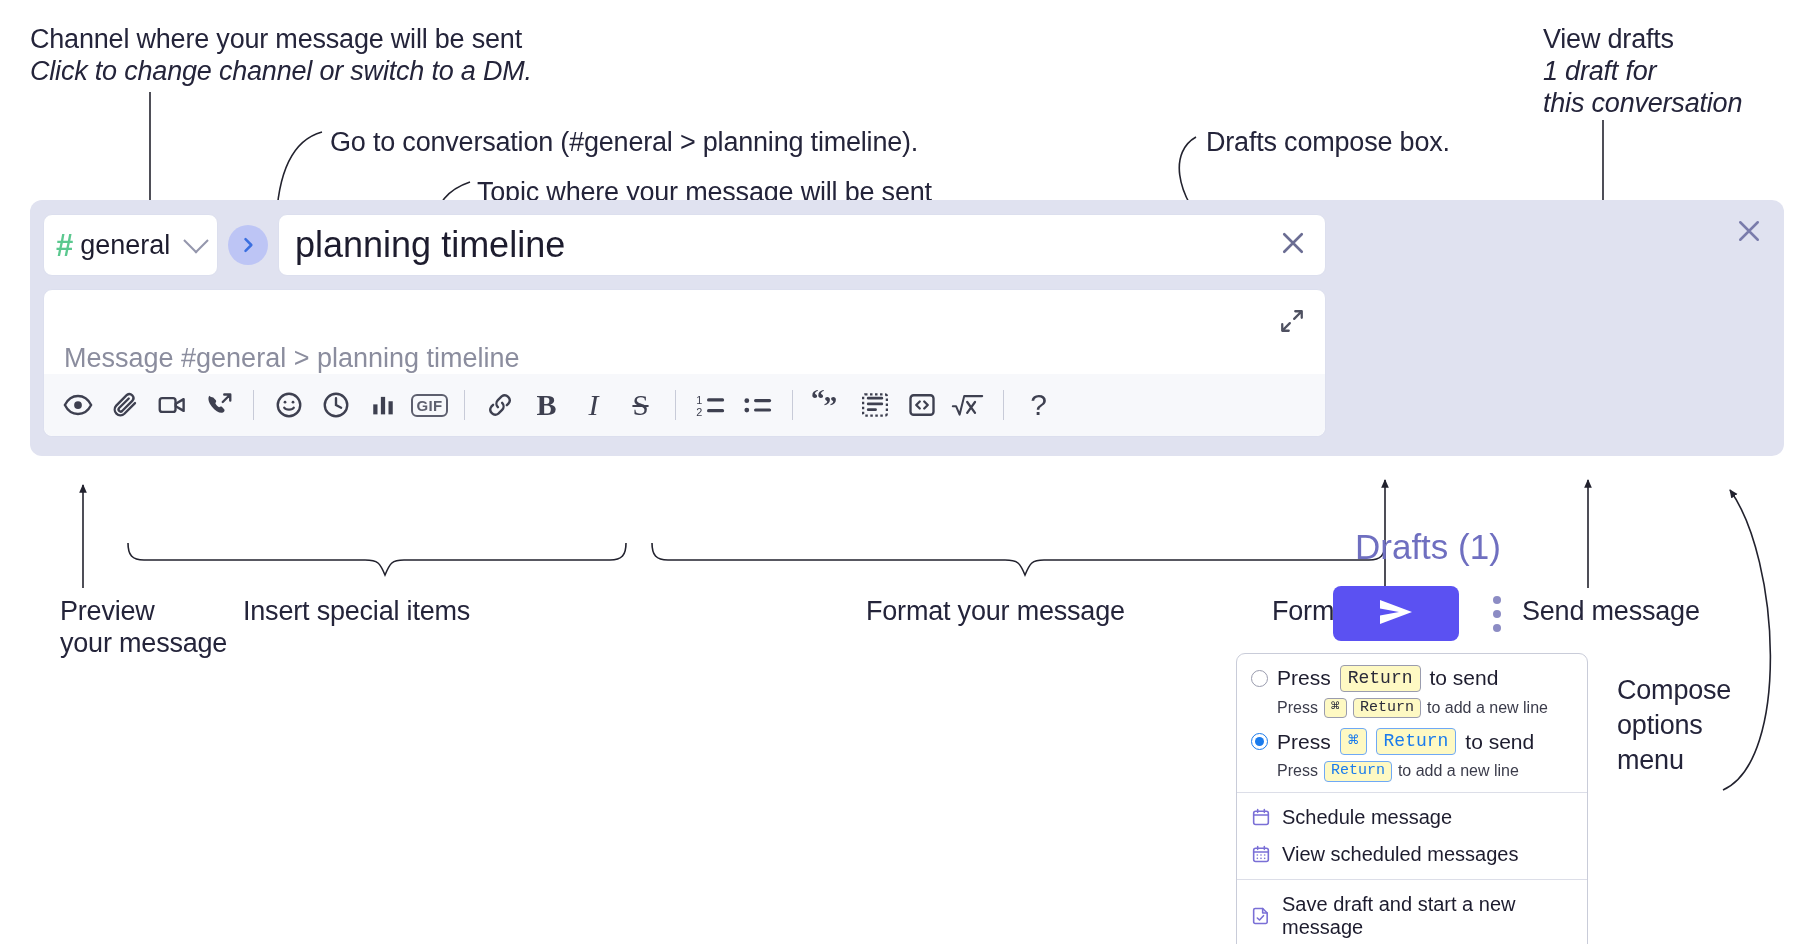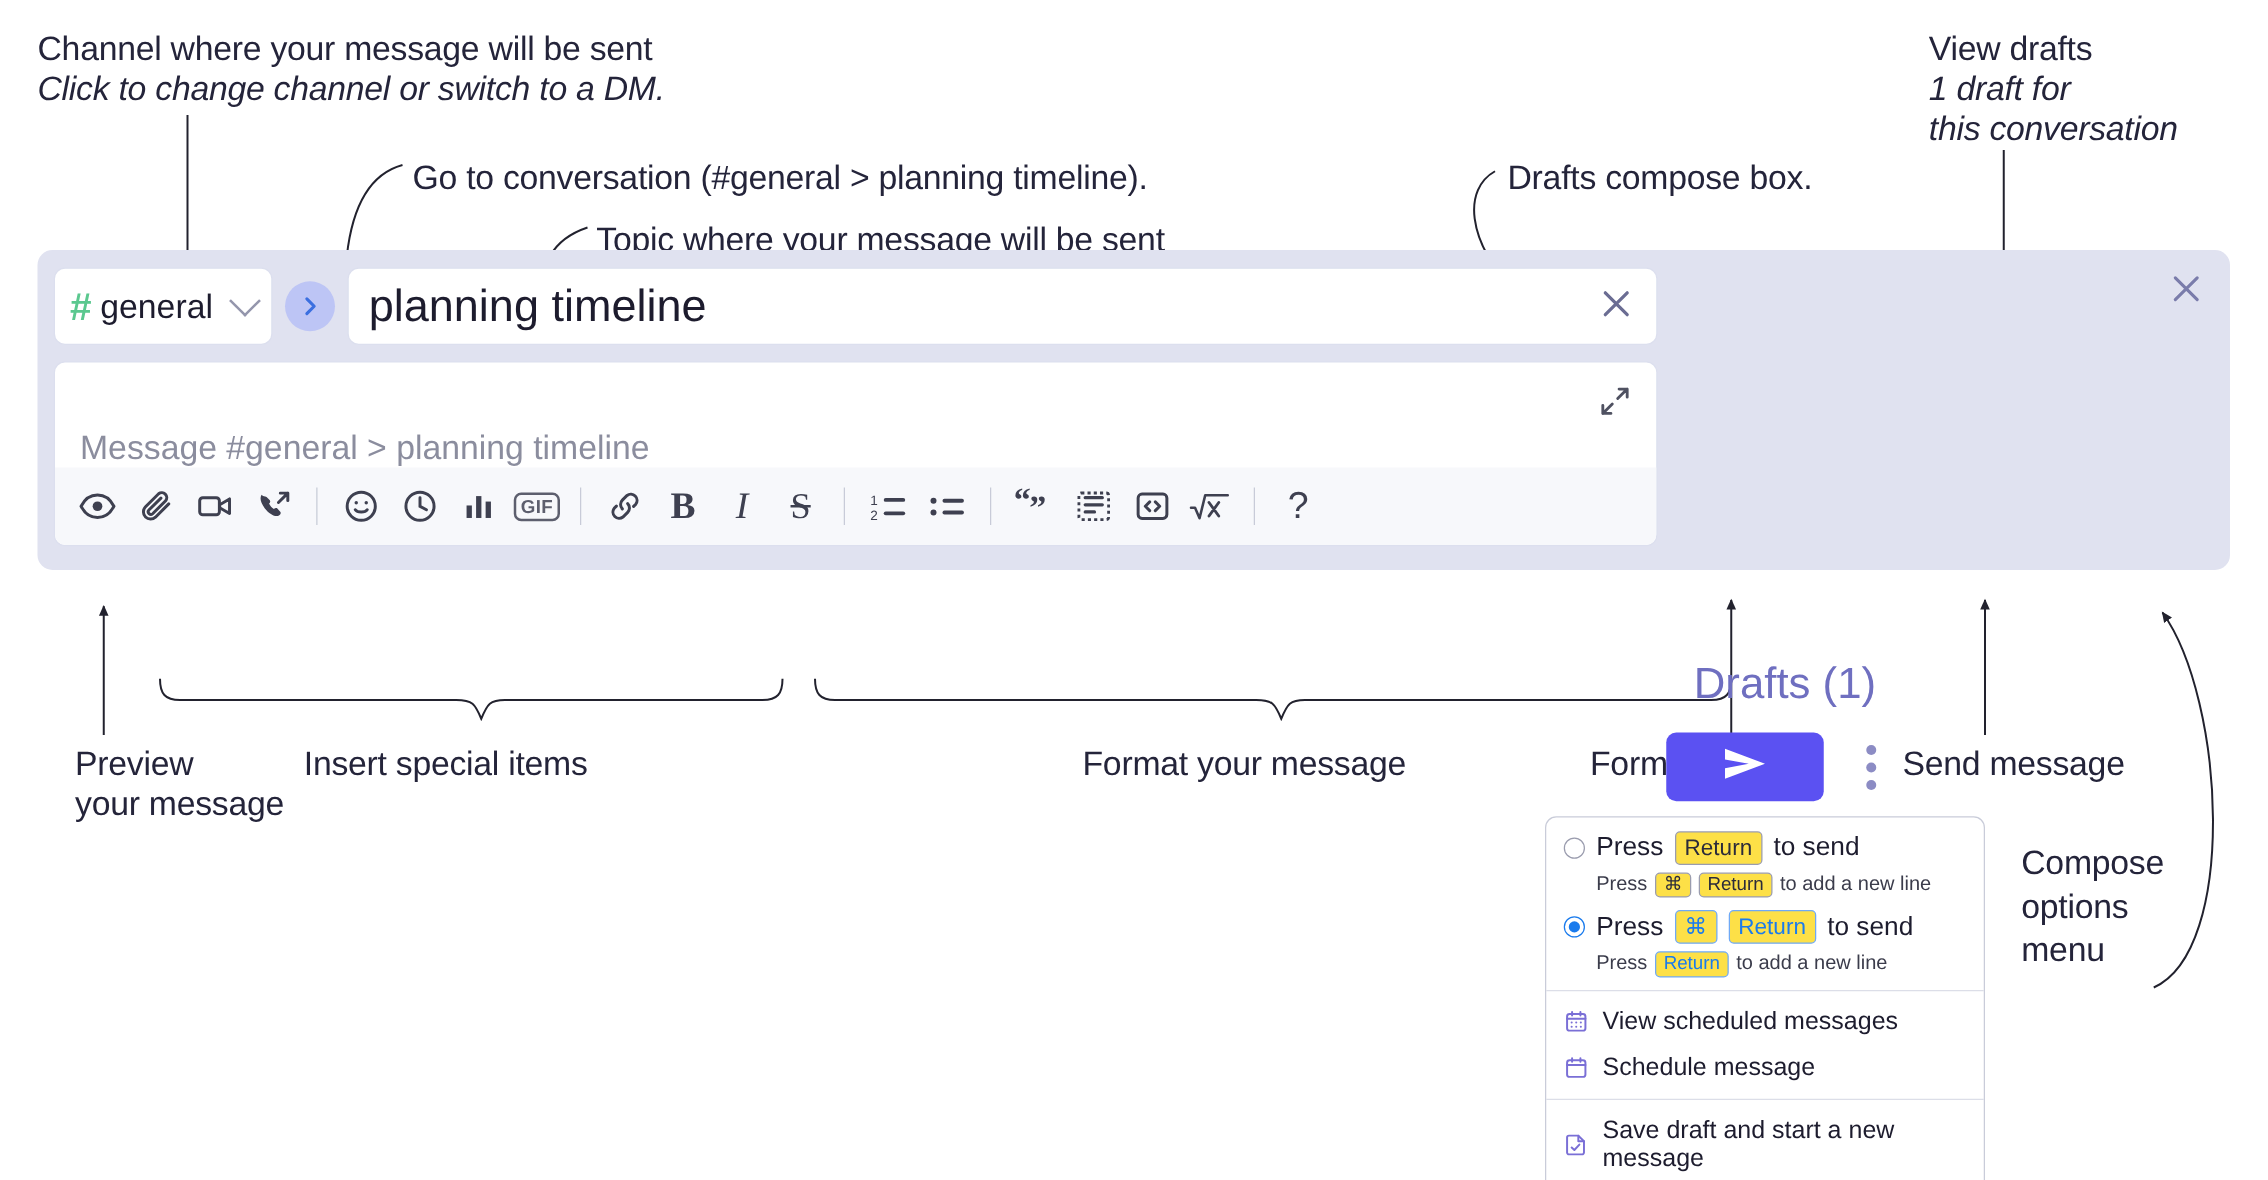--- a/index.html
+++ b/index.html
@@ -159,21 +159,21 @@
   .radio-row{display:flex;align-items:center;gap:9px;}
   .radio{
     width:17px;height:17px;border-radius:50%;
     border:1.8px solid #9a9cae;box-sizing:border-box;flex:none;
     display:flex;align-items:center;justify-content:center;
   }
   .radio.on{border-color:#1a7bed;}
   .radio.on::after{content:"";width:9px;height:9px;border-radius:50%;background:#1a7bed;}
   .key{
     display:inline-block;border:1.4px solid #9a9cae;border-radius:4px;
-    padding:1px 7px;font-size:18px;line-height:1.25;color:#2b2b3a;background:#fde047;
+    padding:1px 7px;font-size:18px;line-height:1.25;color:#2b2b3a;background:#fef9c3;font-family:Liberation Mono, monospace;
   }
   .key.blue{border-color:#6fa9f5;color:#1a7bed;}
   .sub-row{display:flex;align-items:center;gap:6px;margin:6px 0 0 26px;font-size:16px;color:#3b3c4b;}
   .sub-row .key{font-size:15px;padding:0px 6px;}
   .radio-row .lbl{font-size:21px;}
   .menu-div{height:1px;background:#dcdee8;}
   .menu-item{
     display:flex;align-items:center;gap:11px;
     padding:7px 14px;cursor:pointer;font-size:20px;
   }
@@ -544,49 +544,49 @@
         <span>Press</span>
         <span class="key blue">Return</span>
         <span>to add a new line</span>
       </div>
     </div>
   </div>
 
   <div class="menu-div"></div>
 
   <div style="padding:6px 0;">
+    <div class="menu-item">
+      <span>
+        <svg width="20" height="20" viewBox="0 0 24 24" fill="none" stroke="#7a6fd6" stroke-width="1.9" stroke-linecap="round">
+          <rect x="3.2" y="5" width="17.6" height="16" rx="2.4"></rect>
+          <path d="M3.2 9.6 L20.8 9.6"></path>
+          <path d="M8 3 L8 6.4 M16 3 L16 6.4"></path>
+        </svg>
+      </span>
+      <span>Schedule message</span>
+    </div>
+
     <div class="menu-item">
       <span>
         <svg width="20" height="20" viewBox="0 0 24 24" fill="none" stroke="#7a6fd6" stroke-width="1.9" stroke-linecap="round">
           <rect x="3.2" y="5" width="17.6" height="16" rx="2.4"></rect>
           <path d="M3.2 9.6 L20.8 9.6"></path>
           <path d="M8 3 L8 6.4 M16 3 L16 6.4"></path>
           <g fill="#7a6fd6" stroke="none">
             <circle cx="7.6" cy="13.2" r="1"></circle>
               <circle cx="12" cy="13.2" r="1"></circle>
               <circle cx="16.4" cy="13.2" r="1"></circle>
             <circle cx="7.6" cy="17.2" r="1"></circle>
               <circle cx="12" cy="17.2" r="1"></circle>
               <circle cx="16.4" cy="17.2" r="1"></circle>
           </g>
         </svg>
       </span>
       <span>View scheduled messages</span>
     </div>
-
-    <div class="menu-item">
-      <span>
-        <svg width="20" height="20" viewBox="0 0 24 24" fill="none" stroke="#7a6fd6" stroke-width="1.9" stroke-linecap="round">
-          <rect x="3.2" y="5" width="17.6" height="16" rx="2.4"></rect>
-          <path d="M3.2 9.6 L20.8 9.6"></path>
-          <path d="M8 3 L8 6.4 M16 3 L16 6.4"></path>
-        </svg>
-      </span>
-      <span>Schedule message</span>
-    </div>
   </div>
 
   <div class="menu-div"></div>
 
   <div style="padding:6px 0;">
     <div class="menu-item">
       <span>
         <svg width="20" height="20" viewBox="0 0 24 24" fill="none" stroke="#7a6fd6" stroke-width="1.9" stroke-linecap="round" stroke-linejoin="round">
           <path d="M14 3 L5 3 A1.8 1.8 0 0 0 3.2 4.8 L3.2 19.2 A1.8 1.8 0 0 0 5 21 L17.6 21 A1.8 1.8 0 0 0 19.4 19.2 L19.4 8.4 Z"></path>
           <path d="M14 3 L14 8.4 L19.4 8.4"></path>

